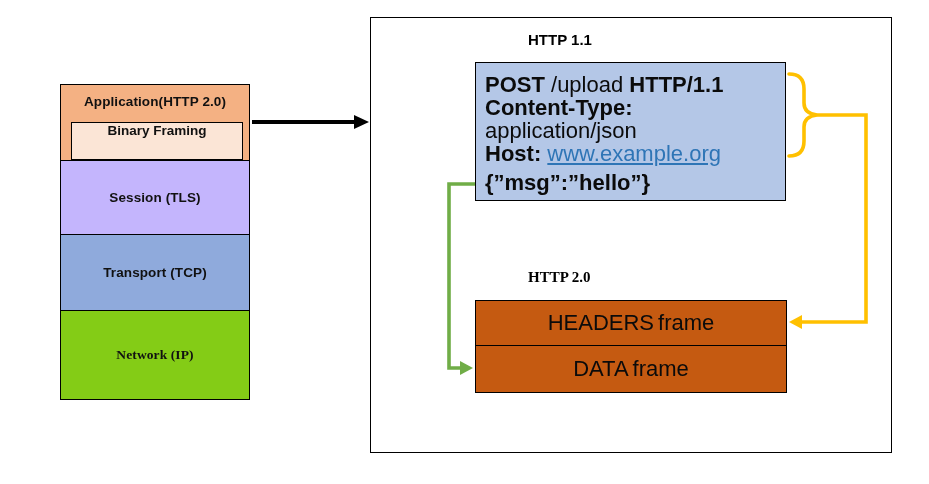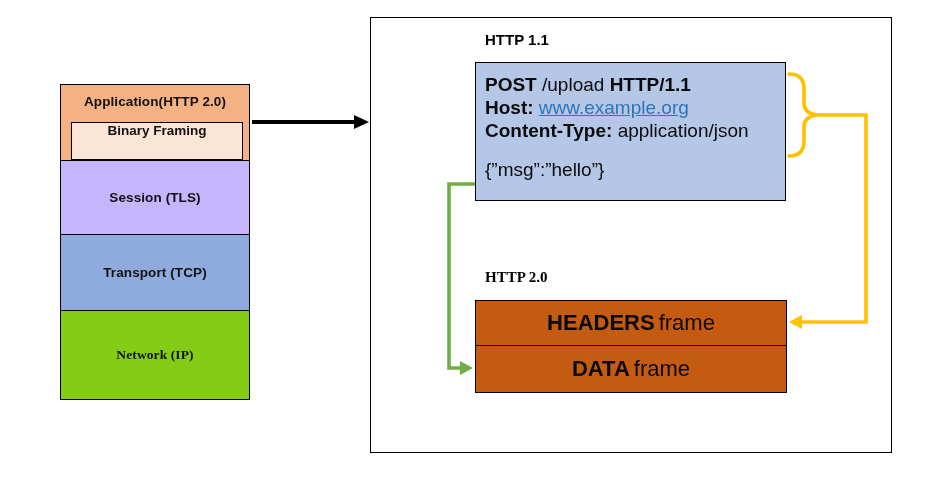--- a/index.html
+++ b/index.html
@@ -41,52 +41,53 @@
   
   .outer-box {
     left: 370px; top: 17px; width: 522px; height: 436px;
     border: 1.6px solid #000;
     background: #ffffff;
   }
   .section-label {
     font-weight: bold;
     font-size: 15px;
     color: #000;
+    margin-left: 43px;
   }
   .label-http11 { left: 485px; top: 31px; }
   .label-http20 { left: 485px; top: 269px; font-family: Liberation Serif, serif; }
 
   .request-box {
     left: 475px; top: 62px; width: 311px; height: 139px;
     background: #B4C7E7;
     border: 1.8px solid #000;
     padding: 10px 20px 0 9px;
-    font-size: 19px;
+    font-size: 22px;
     line-height: 23px;
     color: #0b0b0b;
   }
   .request-box b { font-weight: bold; }
   .req-link {
     color: #2E75B6;
     text-decoration: underline;
     cursor: pointer;
   }
-  .req-body { margin-top: 16px; }
+  .req-body { margin-top: 6px; font-weight: bold; }
 
   .frame-box {
     left: 475px; width: 312px;
     background: #C55A11;
     border: 1.6px solid #000;
     display: flex; align-items: center; justify-content: center;
     font-size: 22px;
     color: #0b0b0b;
   }
   .frame-headers { top: 300px; height: 46px; }
   .frame-data    { top: 344.5px; height: 48px; }
-  .frame-box b { font-weight: bold; margin-right: 4px; }
+  .frame-box b { font-weight: normal; margin-right: 4px; }
 
   .arrows-svg {
     left: 0; top: 0;
     pointer-events: none;
   }
 </style>
 </head>
 <body>
 
 <div class="canvas">
@@ -106,22 +107,22 @@
   <div class="abs layer layer-network">
     <span>Network (IP)</span>
   </div>
 
   <div class="abs outer-box"></div>
 
   <div class="abs section-label label-http11">HTTP 1.1</div>
 
   <div class="abs request-box">
     <div><b>POST</b><span> /upload </span><b>HTTP/1.1</b></div>
+    <div><b>Content-Type: </b><span>application/json</span></div>
     <div><b>Host: </b><span class="req-link">www.example.org</span></div>
-    <div><b>Content-Type: </b><span>application/json</span></div>
     <div class="req-body">{”msg”:”hello”}</div>
   </div>
 
   <div class="abs section-label label-http20">HTTP 2.0</div>
 
   <div class="abs frame-box frame-headers">
     <span><b>HEADERS</b><span>frame</span></span>
   </div>
   <div class="abs frame-box frame-data">
     <span><b>DATA</b><span>frame</span></span>

